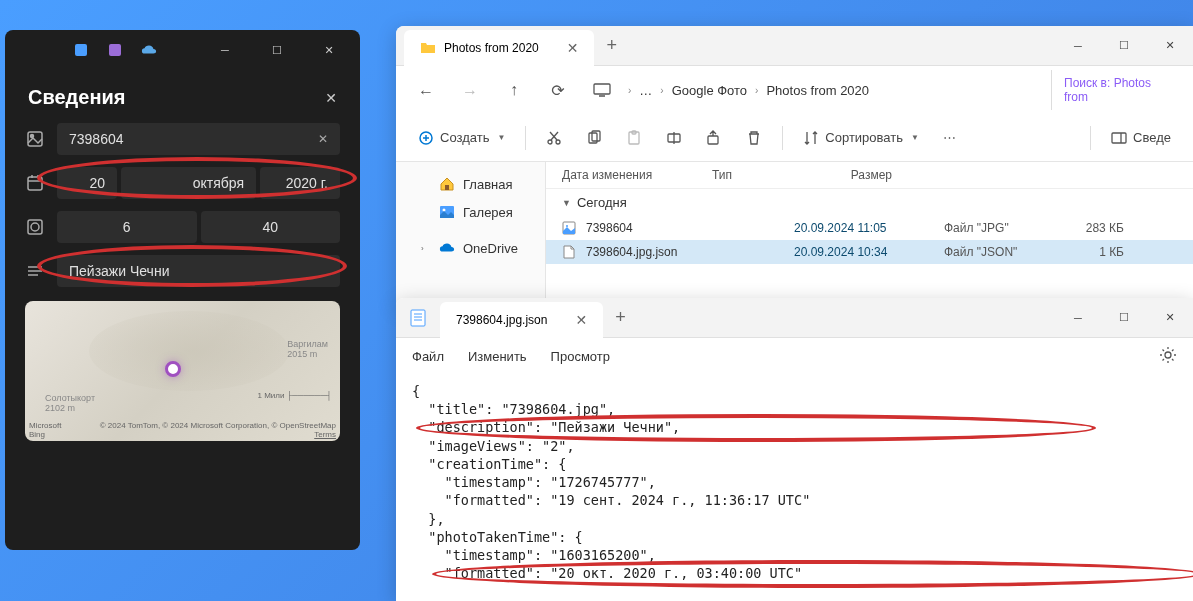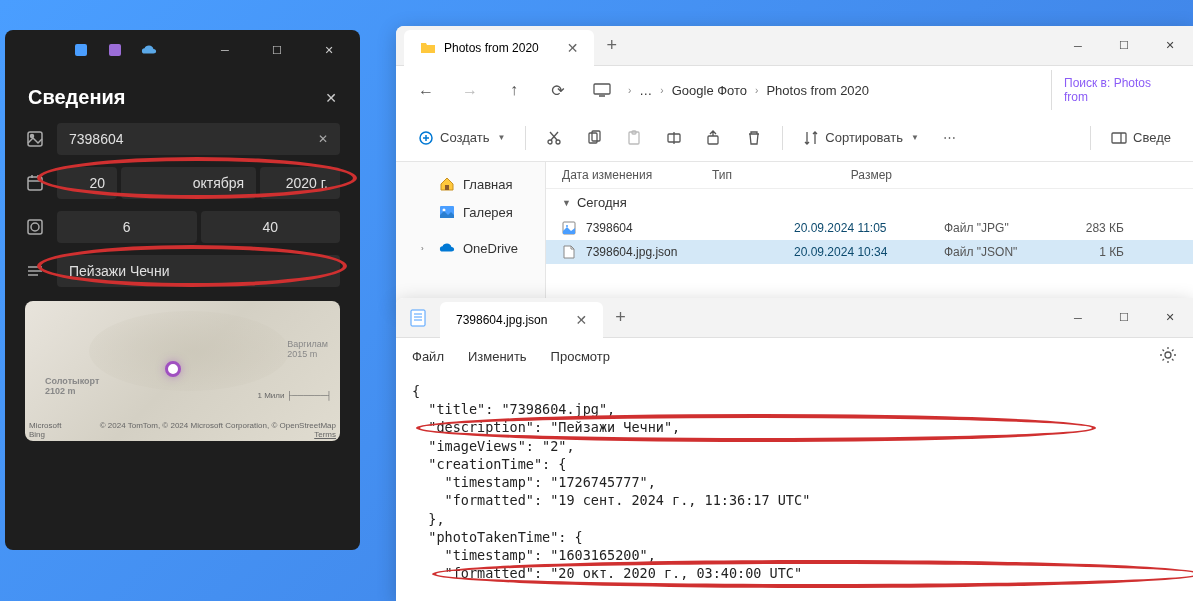--- a/index.html
+++ b/index.html
@@ -185,21 +185,21 @@
         </svg>
       </div>
     <div class="text-field">Пейзажи Чечни</div>
     <div class="red-ellipse" style="left:32px; top:-4px; width:310px; height:42px;"></div>
   </div>
 
 
   <div class="map-container">
     <div class="map-terrain"></div>
     <div class="map-label" style="right:12px; top:38px;"><span>Варгилам</span><br><span>2015 m</span></div>
-    <div class="map-label" style="left:20px; top:75px;font-weight:bold;"><span>Солотыкорт</span><br><span>2102 m</span></div>
+    <div class="map-label" style="left:20px; top:92px;"><span>Солотыкорт</span><br><span>2102 m</span></div>
     <div class="map-pin"></div>
     <div class="map-scale"><span>1 Мили</span> ├──────┤</div>
     <div class="map-attrib">
       <span>Microsoft Bing</span>
       <span style="text-align:right"><span>© 2024 TomTom, © 2024 Microsoft Corporation, © OpenStreetMap</span> <u>Terms</u></span>
     </div>
   </div>
 </div>
 
 <div class="explorer">

